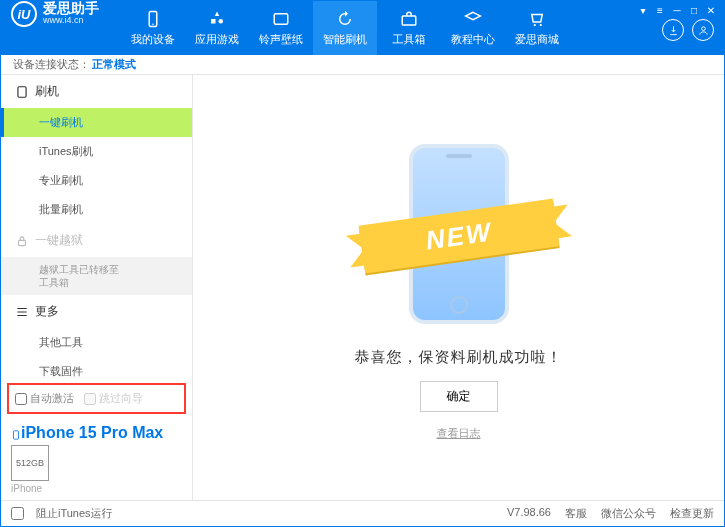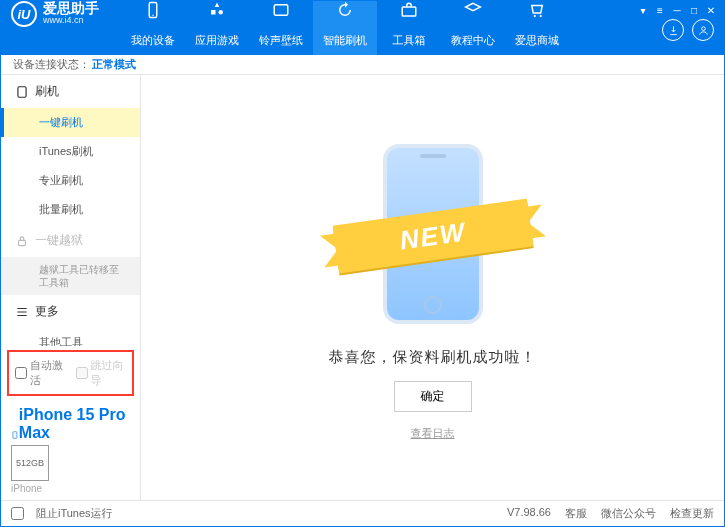--- a/index.html
+++ b/index.html
@@ -6,42 +6,42 @@
 body { font-family: "Microsoft YaHei", Arial, sans-serif; font-size: 12px; color: #333; background: #fff; }
 .app { width: 725px; height: 527px; border: 1px solid #0078e8; display: flex; flex-direction: column; overflow: hidden; }
 
 .header { background: #0078e8; color: #fff; height: 54px; display: flex; align-items: stretch; position: relative; }
 .brand { display: flex; align-items: flex-start; padding: 0 10px; gap: 6px; }
 .brand-logo { width: 26px; height: 26px; border: 2px solid #fff; border-radius: 50%; display: flex; align-items: center; justify-content: center; font-weight: bold; font-size: 13px; font-style: italic; }
 .brand-text { display: flex; flex-direction: column; line-height: 1.1; }
 .brand-title { font-size: 14px; font-weight: bold; }
 .brand-sub { font-size: 9px; opacity: 0.9; }
 .nav { display: flex; margin-left: 12px; }
-.nav-item { width: 64px; display: flex; flex-direction: column; align-items: center; justify-content: flex-start; gap: 14px; cursor: pointer; font-size: 11px; }
+.nav-item { width: 64px; display: flex; flex-direction: column; align-items: center; justify-content: center; gap: 4px; cursor: pointer; font-size: 11px; }
 .nav-item.active { background: #1d8ef2; }
 .nav-icon { width: 18px; height: 18px; display: flex; align-items: center; justify-content: center; }
 .nav-icon svg { width: 18px; height: 18px; fill: #fff; }
 .win-ctrls { position: absolute; top: 2px; right: 6px; display: flex; gap: 3px; align-items: center; }
 .win-btn { width: 14px; height: 14px; display: flex; align-items: center; justify-content: center; cursor: pointer; font-size: 10px; }
 .right-circles { position: absolute; right: 10px; top: 18px; display: flex; gap: 8px; }
 .circle-btn { width: 22px; height: 22px; border: 1.5px solid #fff; border-radius: 50%; display: flex; align-items: center; justify-content: center; cursor: pointer; }
 .circle-btn svg { width: 11px; height: 11px; fill: #fff; }
 
 .status-bar { height: 20px; border-bottom: 1px solid #e5e5e5; display: flex; align-items: center; padding: 0 12px; font-size: 11px; color: #666; }
 .status-val { color: #0078e8; font-weight: bold; margin-left: 2px; }
 
 .body { flex: 1; display: flex; overflow: hidden; }
-.sidebar { width: 140px; border-right: 1px solid #e5e5e5; display: flex; flex-direction: column; font-size: 12px; }
+.sidebar { width: 192px; border-right: 1px solid #e5e5e5; display: flex; flex-direction: column; font-size: 12px; }
 .sb-scroll { flex: 1; overflow-y: auto; }
 .sb-section { display: flex; align-items: center; gap: 6px; padding: 8px 14px; color: #333; cursor: pointer; }
 .sb-section.locked { color: #bbb; }
 .sb-section .sicon { width: 14px; height: 14px; display: flex; align-items: center; justify-content: center; }
 .sb-section .sicon svg { width: 14px; height: 14px; fill: currentColor; }
 .sb-item { padding: 7px 10px 7px 38px; cursor: pointer; color: #555; font-size: 11px; }
-.sb-item.active { background: #fef9c3; border-left: 3px solid #0078e8; color: #0078e8; padding-left: 35px; }
+.sb-item.active { background: #bef264; border-left: 3px solid #0078e8; color: #0078e8; padding-left: 35px; }
 .sb-item.sub-note { background: #f2f2f2; color: #999; font-size: 10px; line-height: 1.3; padding: 6px 10px 6px 38px; }
 .sb-bottom { border-top: 2px solid #ff3b30; border-left: 2px solid #ff3b30; border-right: 2px solid #ff3b30; border-bottom: 2px solid #ff3b30; margin: 4px 6px; padding: 6px; display: flex; gap: 10px; }
 .chk { display: flex; align-items: center; gap: 3px; font-size: 11px; color: #888; }
 .chk input { width: 12px; height: 12px; }
 .chk.disabled { color: #ccc; }
 .device-block { padding: 6px 10px; }
 .dev-name { display: flex; align-items: flex-end; color: #0078e8; font-size: 16px; font-weight: bold; }
 .dev-name svg { width: 10px; height: 14px; fill: #0078e8; }
 .dev-storage { display: inline-block; border: 1px solid #999; font-size: 9px; padding: 12px 4px; margin-top: 3px; color: #666; }
 .dev-type { font-size: 10px; color: #aaa; margin-top: 2px; }

